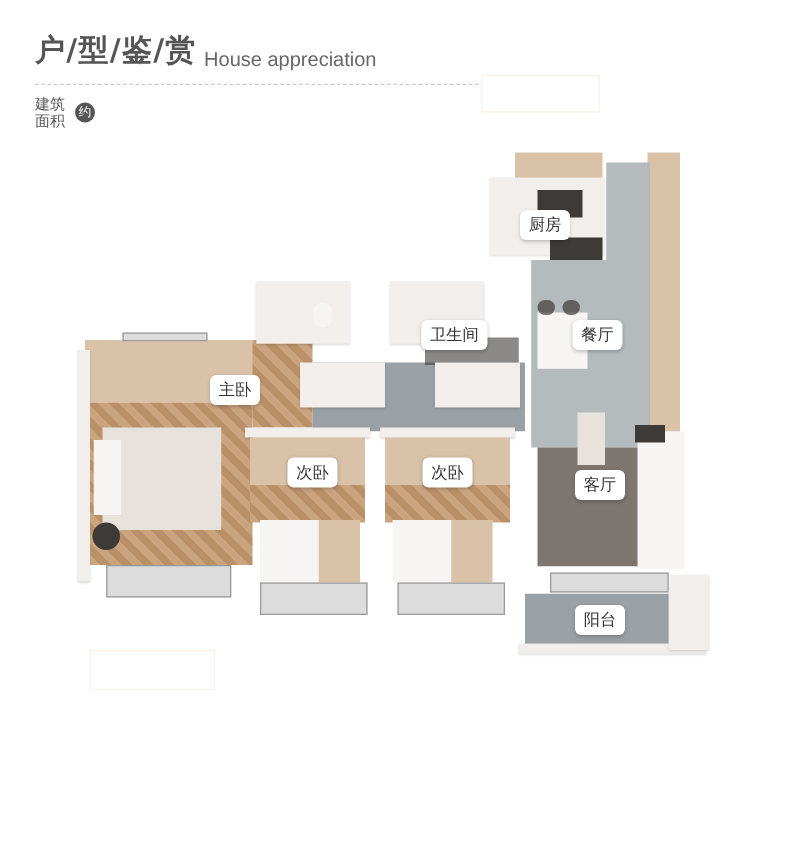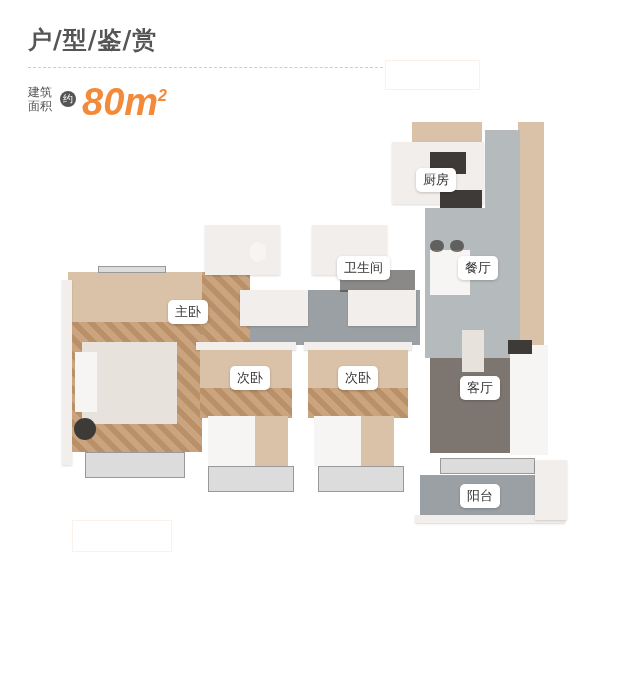--- a/index.html
+++ b/index.html
@@ -34,31 +34,31 @@
   .glass { background: #dcdcdc; border: 1px solid #999; }
 
   .room-label { position: absolute; background: #ffffff; border-radius: 5px; padding: 3px 7px; font-size: 13px; color: #333333; box-shadow: 0 1px 3px rgba(0,0,0,0.2); white-space: nowrap; }
 </style>
 </head>
 <body>
 
 <div class="header">
   <div class="title-row">
     <span class="title-cn">户/型/鉴/赏</span>
+    <span class="title-en">House appreciation</span>
   </div>
 </div>
 <div class="divider"></div>
 
 <div class="area-row">
   <div class="area-label">
     <div>建筑</div>
     <div>面积</div>
   </div>
   <div class="approx-badge">约</div>
-  <span class="area-value"><span>80m</span><span class="area-unit-sup">2</span></span>
 </div>
 
 <div class="watermark" style="left:385px;top:60px;width:95px;height:30px;"></div>
 <div class="watermark" style="left:72px;top:520px;width:100px;height:32px;"></div>
 
 <div class="plan">
 
   <div class="blk woodlight" style="left:68px;top:272px;width:135px;height:50px;"></div>
   <div class="blk glass" style="left:98px;top:266px;width:68px;height:7px;"></div>
   <div class="blk wall" style="left:62px;top:280px;width:10px;height:185px;"></div>

